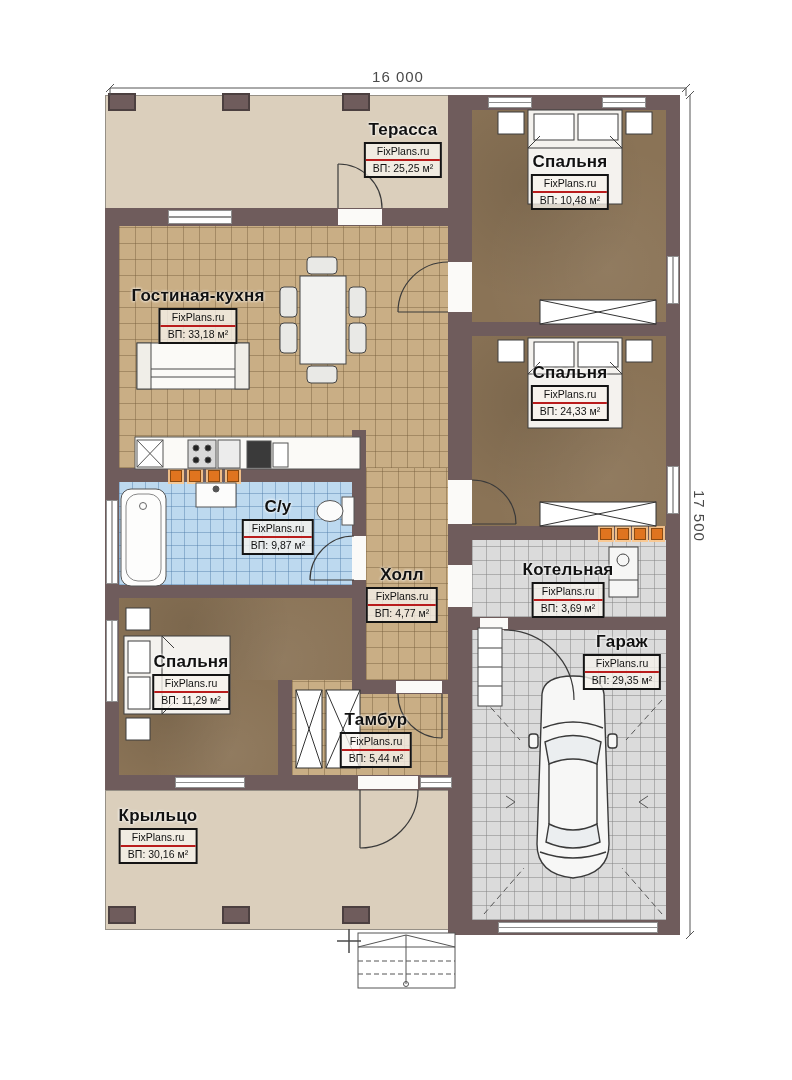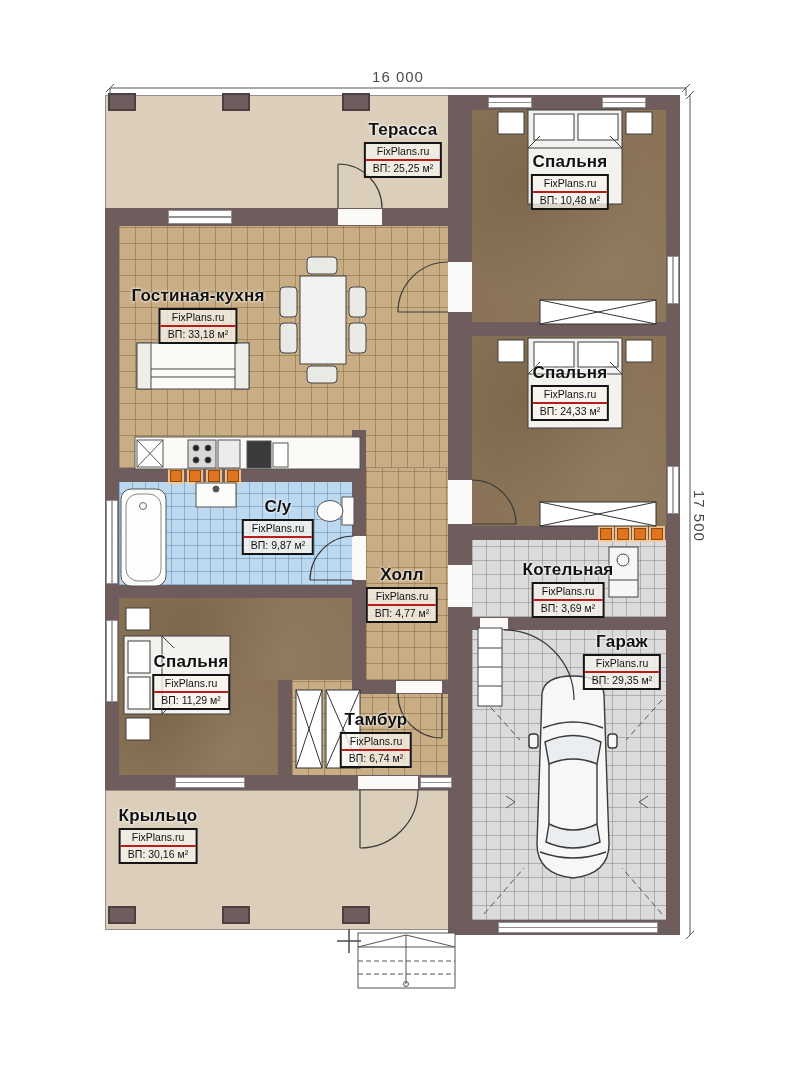--- a/index.html
+++ b/index.html
@@ -320,21 +320,21 @@
       <div class="ar">ВП: 29,35 м²</div></div>
   </div>
   <div class="room-label" style="left:191px;top:652px;">
     <div class="rn">Спальня</div>
     <div class="box"><div class="wm">FixPlans.ru</div>
       <div class="ar">ВП: 11,29 м²</div></div>
   </div>
   <div class="room-label" style="left:376px;top:710px;">
     <div class="rn">Тамбур</div>
     <div class="box"><div class="wm">FixPlans.ru</div>
-      <div class="ar">ВП: 6,74 м²</div></div>
+      <div class="ar">ВП: 5,44 м²</div></div>
   </div>
   <div class="room-label" style="left:158px;top:806px;">
     <div class="rn">Крыльцо</div>
     <div class="box"><div class="wm">FixPlans.ru</div>
       <div class="ar">ВП: 30,16 м²</div></div>
   </div>
 
   <div class="dim-text" style="left:398px;top:68px;transform:translateX(-50%);">16 000</div>
   <div class="dim-text" style="left:708px;top:490px;transform:rotate(90deg);transform-origin:0 0;">17 500</div>
 

